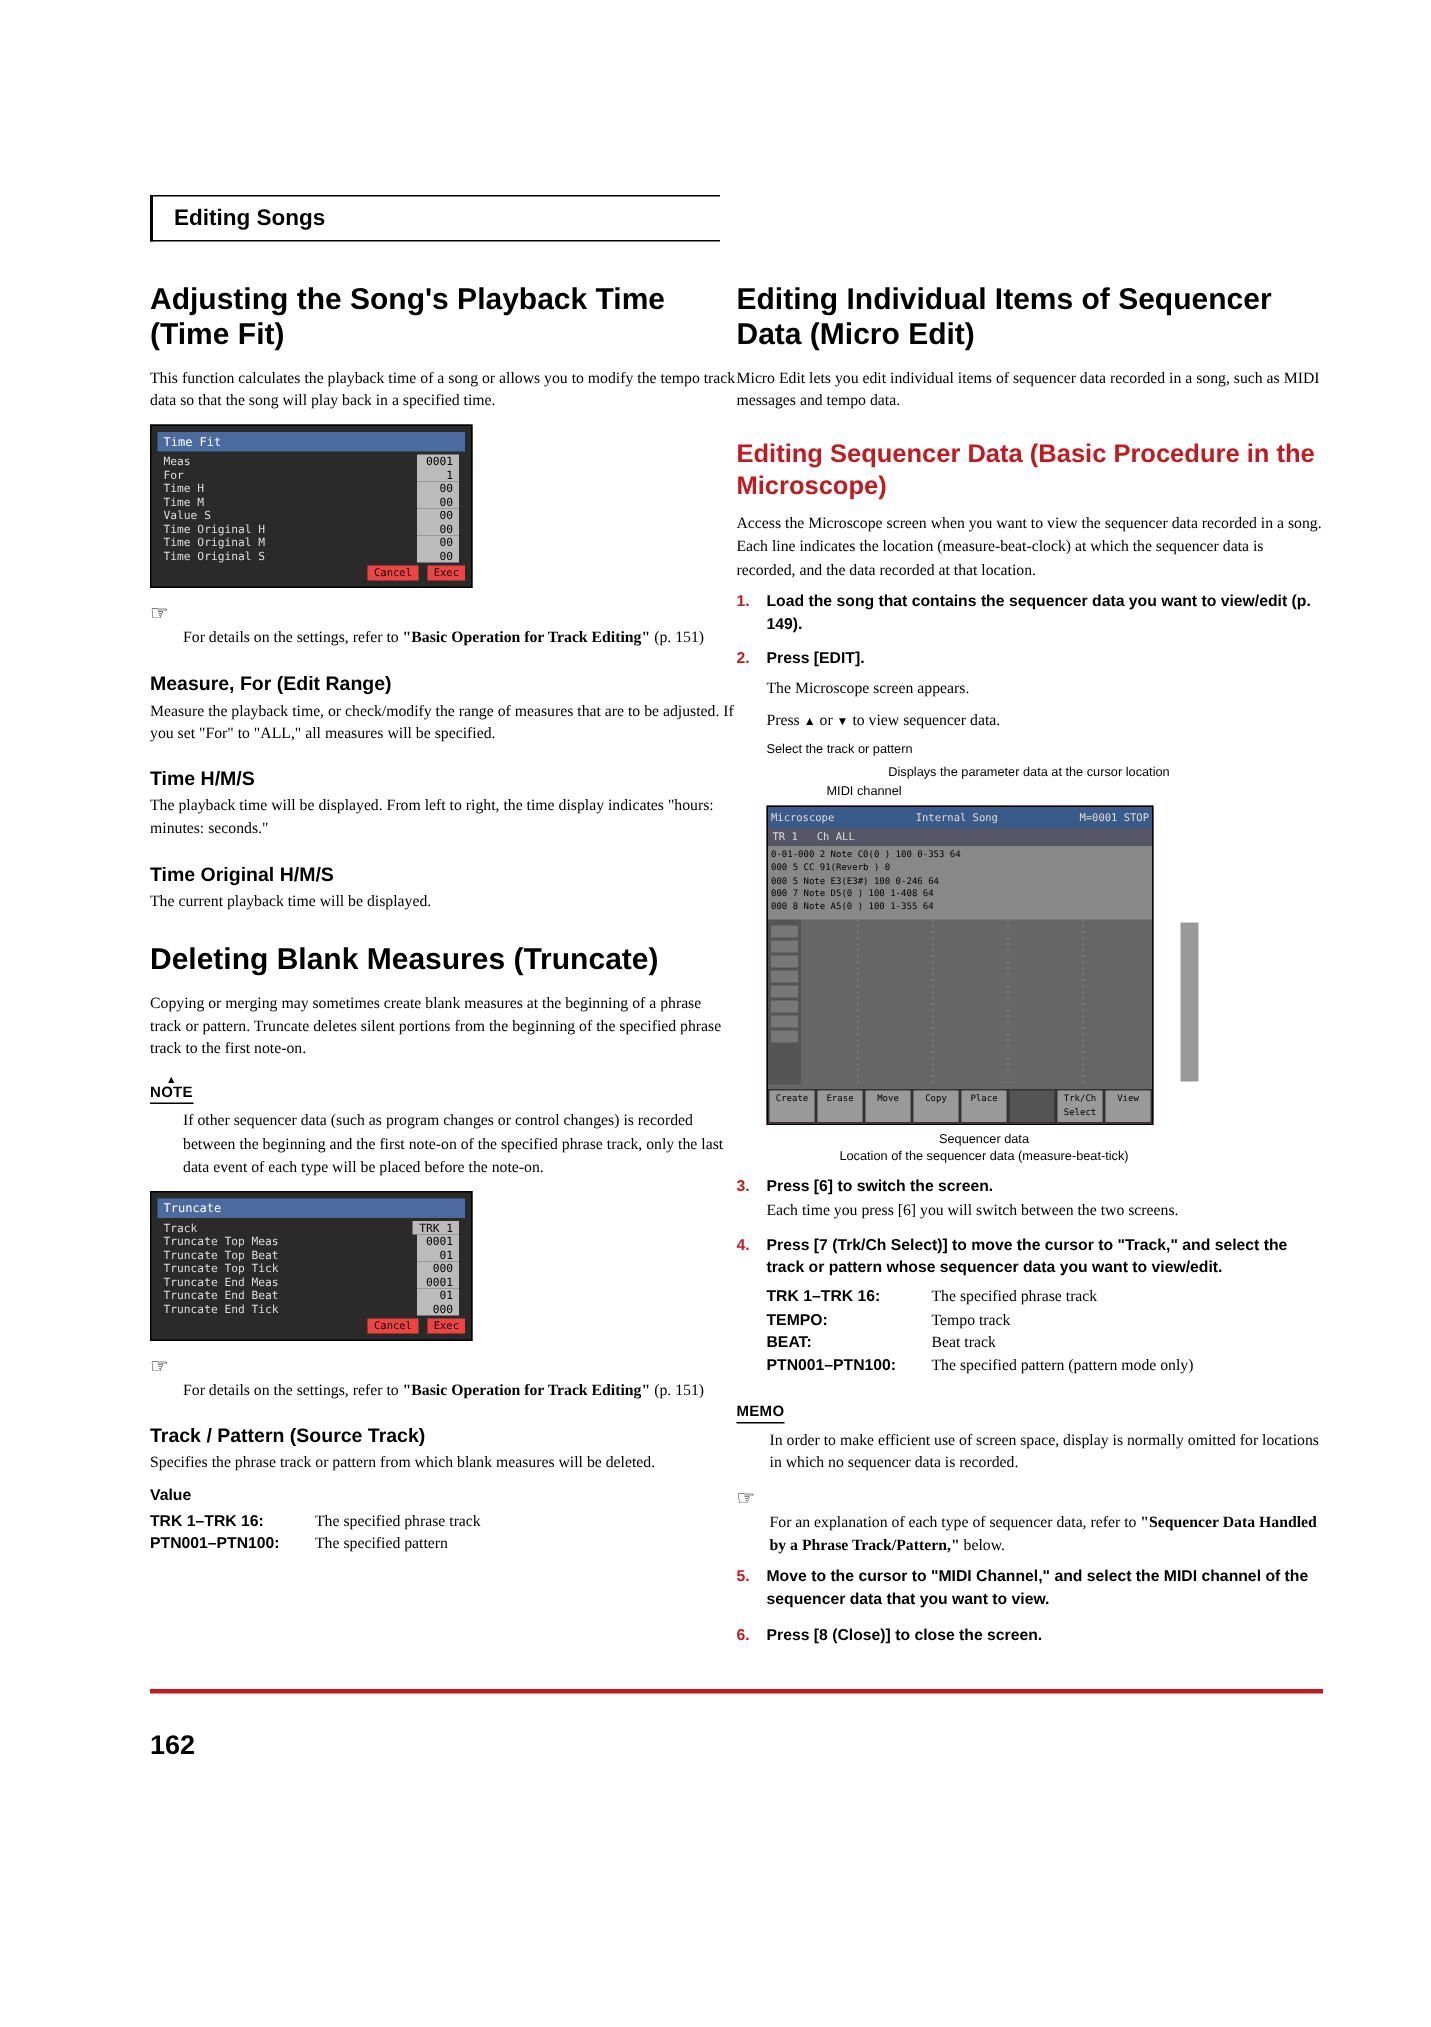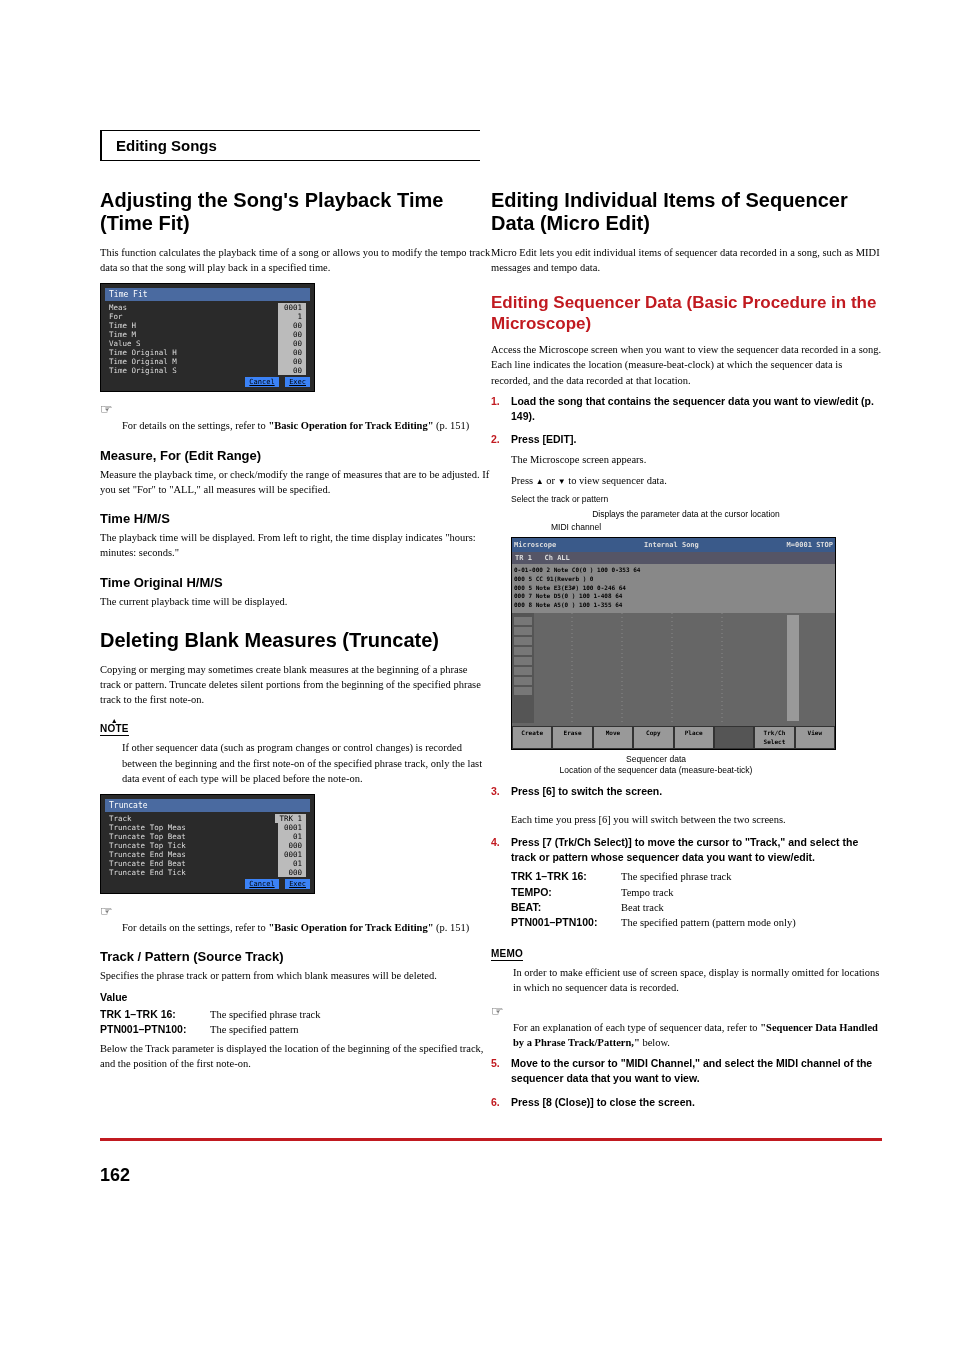--- a/index.html
+++ b/index.html
@@ -114,31 +114,30 @@
   .screenshot .titlebar {
     background: #4a6aa0;
     color: #fff;
     padding: 2px 4px;
     font-size: 8px;
     margin-bottom: 2px;
   }
   .screenshot .row { display: flex; justify-content: space-between; padding: 0 4px; }
   .screenshot .val { background: #bbb; color: #000; padding: 0 4px; min-width: 28px; text-align: right; }
   .screenshot .btnrow { text-align: right; margin-top: 2px; }
-  .screenshot .btn { background: #3b82f6; color: #000; padding: 1px 4px; margin-left: 2px; display: inline-block; font-size: 7px; text-decoration: underline; }
+  .screenshot .btn { background: #ef4444; color: #000; padding: 1px 4px; margin-left: 2px; display: inline-block; font-size: 7px; }
 
   .big-screenshot {
-    width: 325px;
+    width: 258px;
     background: #ec4899;
     border: 1px solid #000;
     margin: 4px 0;
     font-family: monospace;
     font-size: 7px;
     color: #ddd;
-    font-weight: bold;
   }
   .big-screenshot .top {
     background: #3a5a8a;
     padding: 2px;
     display: flex;
     justify-content: space-between;
   }
   .big-screenshot .tracks {
     background: #666;
     min-height: 110px;
@@ -328,21 +327,20 @@
       <p>Specifies the phrase track or pattern from which blank measures will be deleted.</p>
       <p style="font-family:Arial,Helvetica,sans-serif;font-weight:bold;font-size:10.5px;margin-bottom:2px;">Value</p>
       <div class="kv">
           <span class="k">TRK 1–TRK 16:</span>
           <span>The specified phrase track</span>
         </div>
       <div class="kv">
           <span class="k">PTN001–PTN100:</span>
           <span>The specified pattern</span>
         </div>
-      <p style="margin-top:4px;">Below the Track parameter is displayed the location of the beginning of the specified track, and the position of the first note-on.</p>
 
     </div>
 
     <div class="col">
 
       <h1>Editing Individual Items of Sequencer Data (Micro Edit)</h1>
       <p>Micro Edit lets you edit individual items of sequencer data recorded in a song, such as MIDI messages and tempo data.</p>
 
       <h2 class="red">Editing Sequencer Data (Basic Procedure in the Microscope)</h2>
       <p>Access the Microscope screen when you want to view the sequencer data recorded in a song. Each line indicates the location (measure-beat-clock) at which the sequencer data is recorded, and the data recorded at that location.</p>
@@ -412,21 +410,21 @@
               </div>
             </div>
 
             <div class="caption" style="text-align:center;margin-top:4px;">Sequencer data</div>
             <div class="caption" style="text-align:center;">Location of the sequencer data (measure-beat-tick)</div>
           </div>
         </li>
 
         <li>
           <span class="step-title">Press [6] to switch the screen.</span>
-          <div class="body" style="margin-top:12px;">Each time you press [6] you will switch between the two screens.</div>
+          <div class="body" style="margin-top:0;">Each time you press [6] you will switch between the two screens.</div>
         </li>
 
         <li>
           <span class="step-title">Press [7 (Trk/Ch Select)] to move the cursor to "Track," and select the track or pattern whose sequencer data you want to view/edit.</span>
           <div style="margin-top:4px;">
             <div class="kv">
                 <span class="k">TRK 1–TRK 16:</span>
                 <span>The specified phrase track</span>
               </div>
             <div class="kv">

